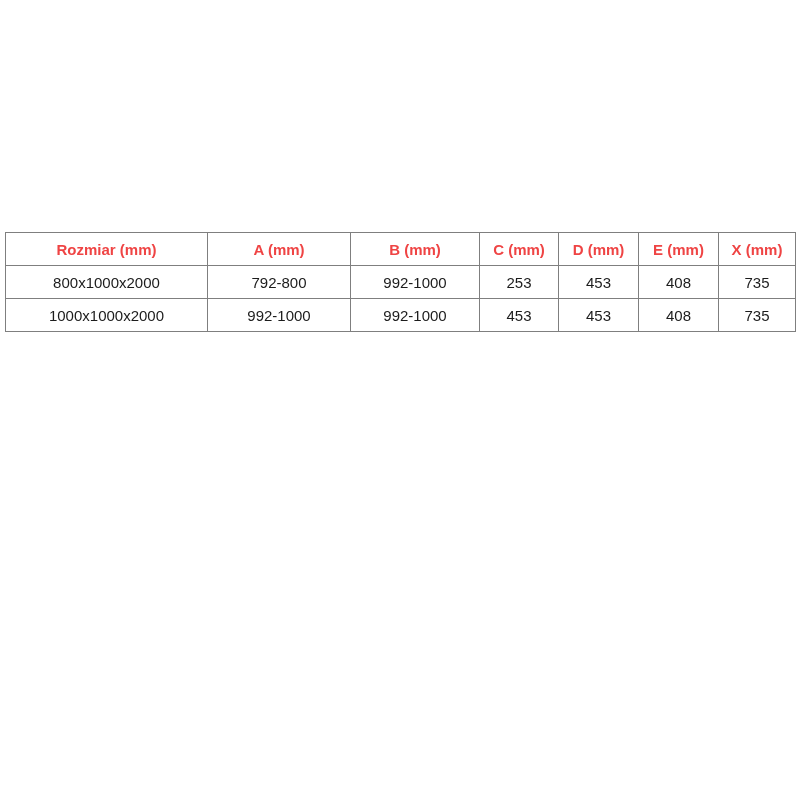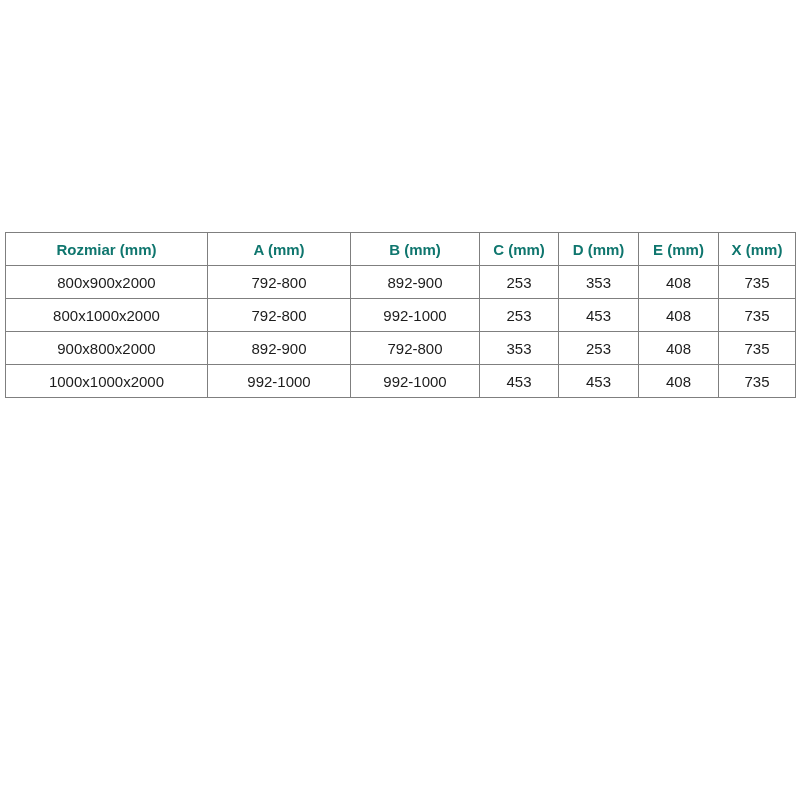--- a/index.html
+++ b/index.html
@@ -33,21 +33,21 @@
     vertical-align: middle;
     height: 32px;
     padding: 0 2px;
     font-size: 15px;
     color: #1c1c1c;
     overflow: hidden;
     white-space: nowrap;
   }
   table.spec-table th {
     font-weight: bold;
-    color: #0f766e;
+    color: #ef4444;
   }
   col.col-rozmiar { width: 202px; }
   col.col-a { width: 143px; }
   col.col-b { width: 129px; }
   col.col-c { width: 79px; }
   col.col-d { width: 80px; }
   col.col-e { width: 80px; }
   col.col-x { width: 77px; }
 </style>
 </head>
@@ -70,43 +70,25 @@
           <th>A (mm)</th>
           <th>B (mm)</th>
           <th>C (mm)</th>
           <th>D (mm)</th>
           <th>E (mm)</th>
           <th>X (mm)</th>
         </tr>
     </thead>
     <tbody id="table-body">
         <tr>
-          <td>800x900x2000</td>
-          <td>792-800</td>
-          <td>892-900</td>
-          <td>253</td>
-          <td>353</td>
-          <td>408</td>
-          <td>735</td>
-        </tr>
-        <tr>
           <td>800x1000x2000</td>
           <td>792-800</td>
           <td>992-1000</td>
           <td>253</td>
           <td>453</td>
-          <td>408</td>
-          <td>735</td>
-        </tr>
-        <tr>
-          <td>900x800x2000</td>
-          <td>892-900</td>
-          <td>792-800</td>
-          <td>353</td>
-          <td>253</td>
           <td>408</td>
           <td>735</td>
         </tr>
         <tr>
           <td>1000x1000x2000</td>
           <td>992-1000</td>
           <td>992-1000</td>
           <td>453</td>
           <td>453</td>
           <td>408</td>

